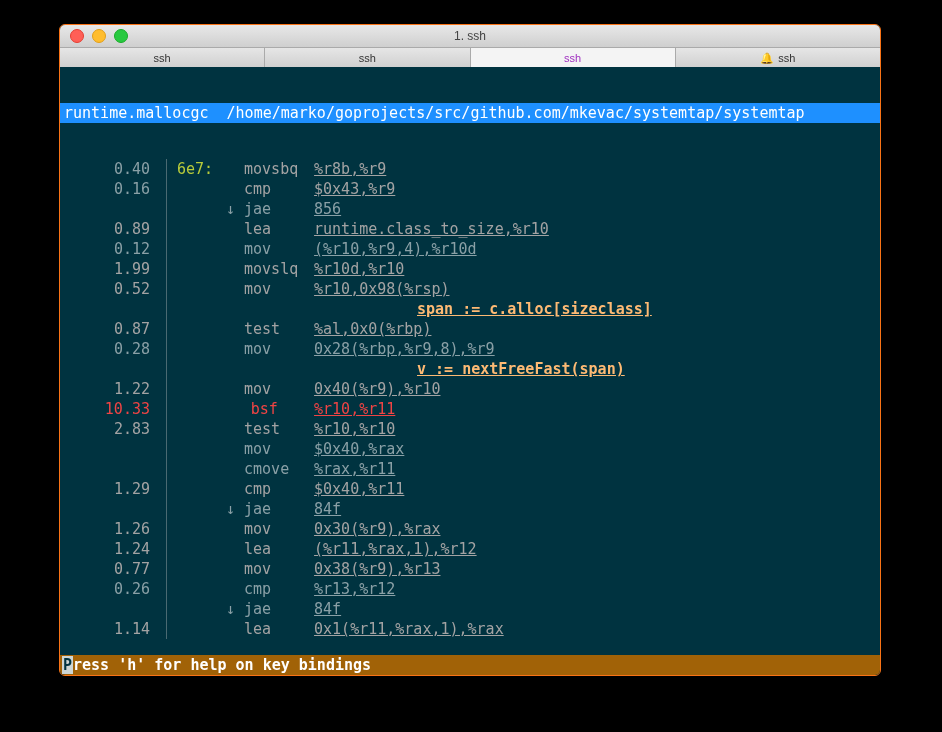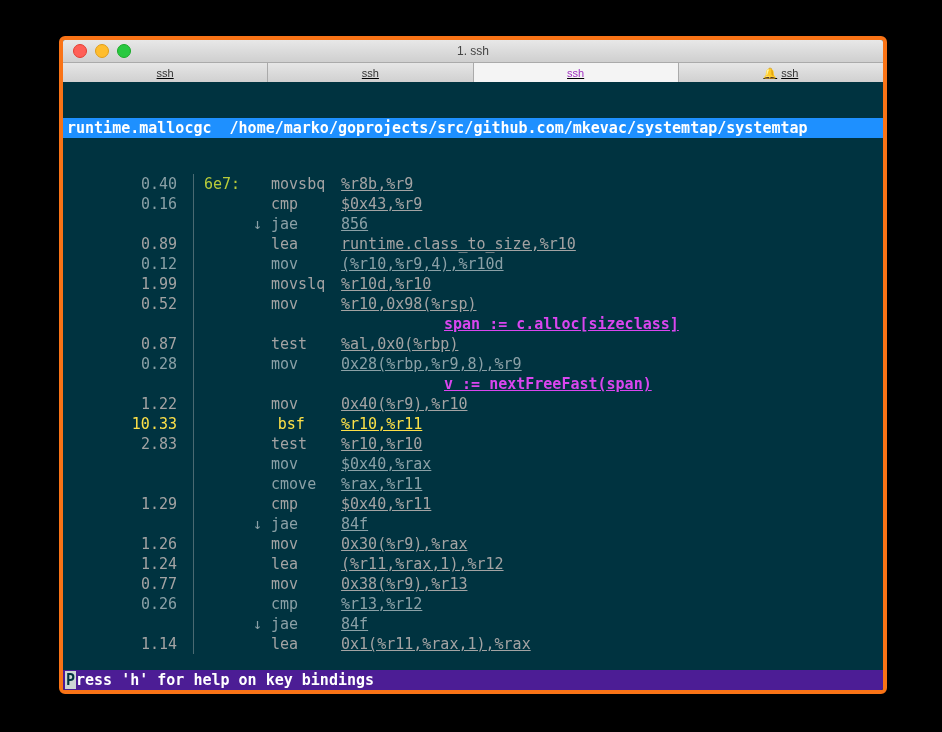--- a/index.html
+++ b/index.html
@@ -8,28 +8,28 @@
     background: #000;
     width: 942px;
     height: 732px;
     font-family: "Menlo", "Consolas", monospace;
     font-size: 15px;
     overflow: hidden;
   }
   .window {
     position: absolute;
     left: 59px;
-    top: 36px;
+    top: 24px;
     width: 820px;
     height: 650px;
     background: #003340;
     border-radius: 6px;
     box-shadow: 0 18px 40px rgba(0,0,0,0.7);
     overflow: hidden;
-    border: 4px solid #f97316;
+    border: 1px solid #f97316;
   }
   .titlebar {
     height: 22px;
     background: linear-gradient(#e8e8e8, #cfcfcf);
     display: flex;
     align-items: center;
     position: relative;
     border-bottom: 1px solid #aaa;
   }
   .traffic {
@@ -46,21 +46,20 @@
     left:0; right:0;
     text-align:center;
     font: 12px -apple-system, "Helvetica Neue", Arial, sans-serif;
     color:#444;
   }
   .tabbar {
     height: 20px;
     background:#a21caf;
     display:flex;
     border-bottom:1px solid #999;
-    text-decoration:underline;
   }
   .tab {
     flex:1;
     text-align:center;
     font: 11px -apple-system, "Helvetica Neue", Arial, sans-serif;
     line-height:20px;
     color:#333;
     border-right:1px solid #aaa;
     background: linear-gradient(#e6e6e6,#cfcfcf);
     display:flex;
@@ -80,28 +79,26 @@
     font-size:15px;
     white-space:pre;
   }
   .hdr {
     background:#1e90ff;
     color:#fff;
     padding:0 4px;
     height:20px;
     line-height:20px;
     overflow:hidden;
-    font-weight:bold;
   }
   .rows { }
   .row {
     display:flex;
     height:20px;
     line-height:20px;
-    margin-left:24px;
   }
   .pct {
     width:90px;
     text-align:right;
     padding-right:16px;
   }
   .sep {
     width:1px;
     background:#4a6a72;
   }
@@ -118,36 +115,36 @@
   }
   .mnem {
     min-width:70px;
   }
   .ops {
     color:#8aa0a6;
     text-decoration:underline;
   }
   .comment-row .ops {
     padding-left: 250px;
-    color:#d946ef;
+    color:#fdba74;
     font-weight:bold;
   }
   .c-dim   { color:#8aa0a6; }
   .c-olive { color:#a3a3a3; }
   .c-white { color:#ffffff; font-weight:bold; }
-  .c-red   { color:#fde047;text-align:right; }
+  .c-red   { color:#ef4444;text-align:right; }
   .foot {
     position:absolute;
     bottom:0; left:0; right:0;
     height:20px;
     line-height:20px;
     color:#ffffff;
     font-weight:bold;
     padding-left:2px;
-    background:#4c1d95;
+    background:#a16207;
   }
   .foot .inv {
     background:#cdd6d4;
     color:#003340;
     padding:0 1px;
   }
 </style>
 </head>
 <body>
 

